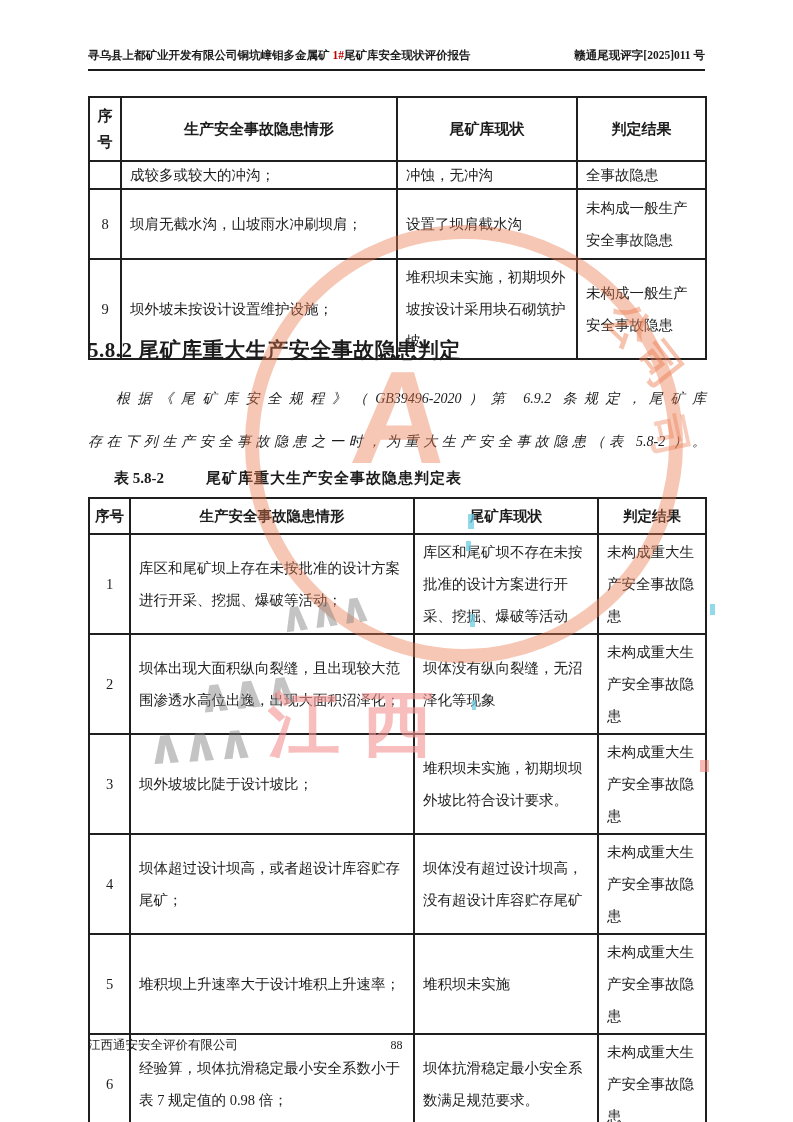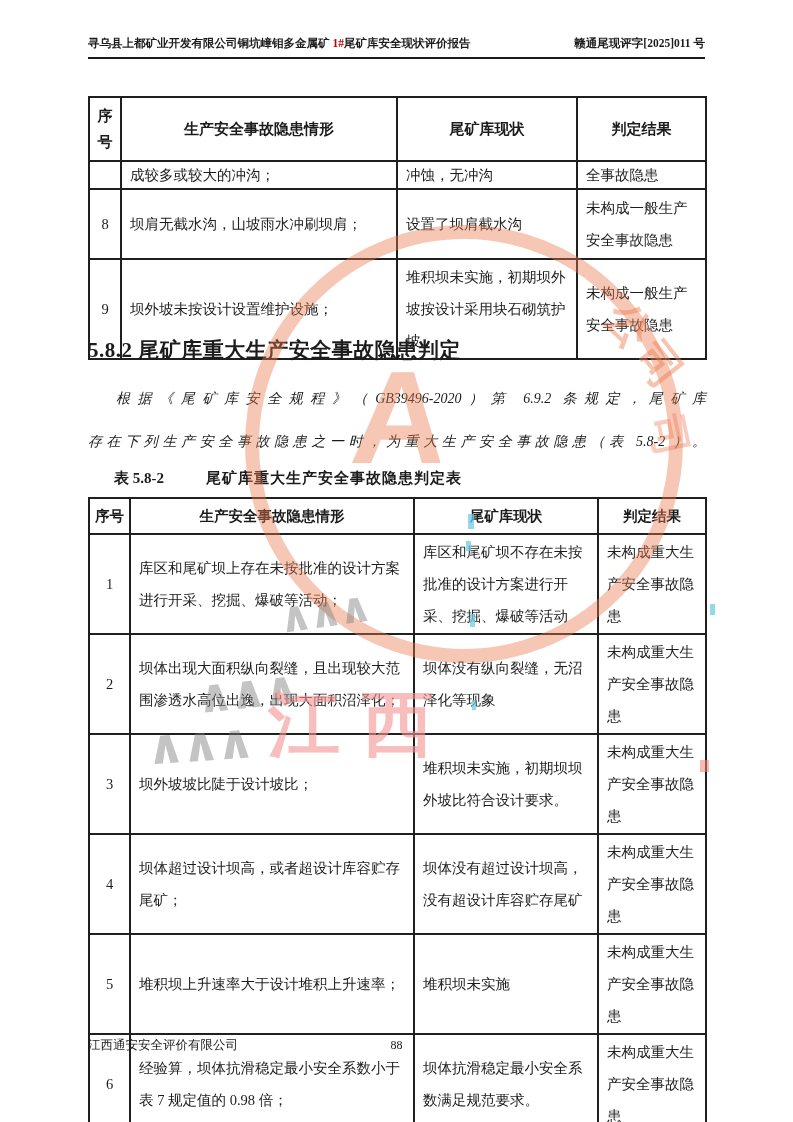--- a/index.html
+++ b/index.html
@@ -7,21 +7,21 @@
     position:relative;
     width:793px;height:1122px;
     background:#ffffff;
     margin:0 auto;
     overflow:hidden;
     font-family:"Liberation Serif","DejaVu Serif",serif;
     color:#1c1c1c;
   }
   
   .doc-header{
-    position:absolute;left:88px;top:36px;width:617px;
+    position:absolute;left:88px;top:48px;width:617px;
     display:flex;justify-content:space-between;align-items:flex-start;
     font-size:11.5px;font-weight:bold;
     padding-bottom:6px;border-bottom:2.5px solid #1a1a1a;
     white-space:nowrap;
   }
   .doc-header .red{color:#c00000;}
   
   table{border-collapse:collapse;table-layout:fixed;}
   td,th{border:2px solid #1f1f1f;vertical-align:middle;padding:1px 8px;
         font-size:14.5px;line-height:32px;word-break:break-all;}

